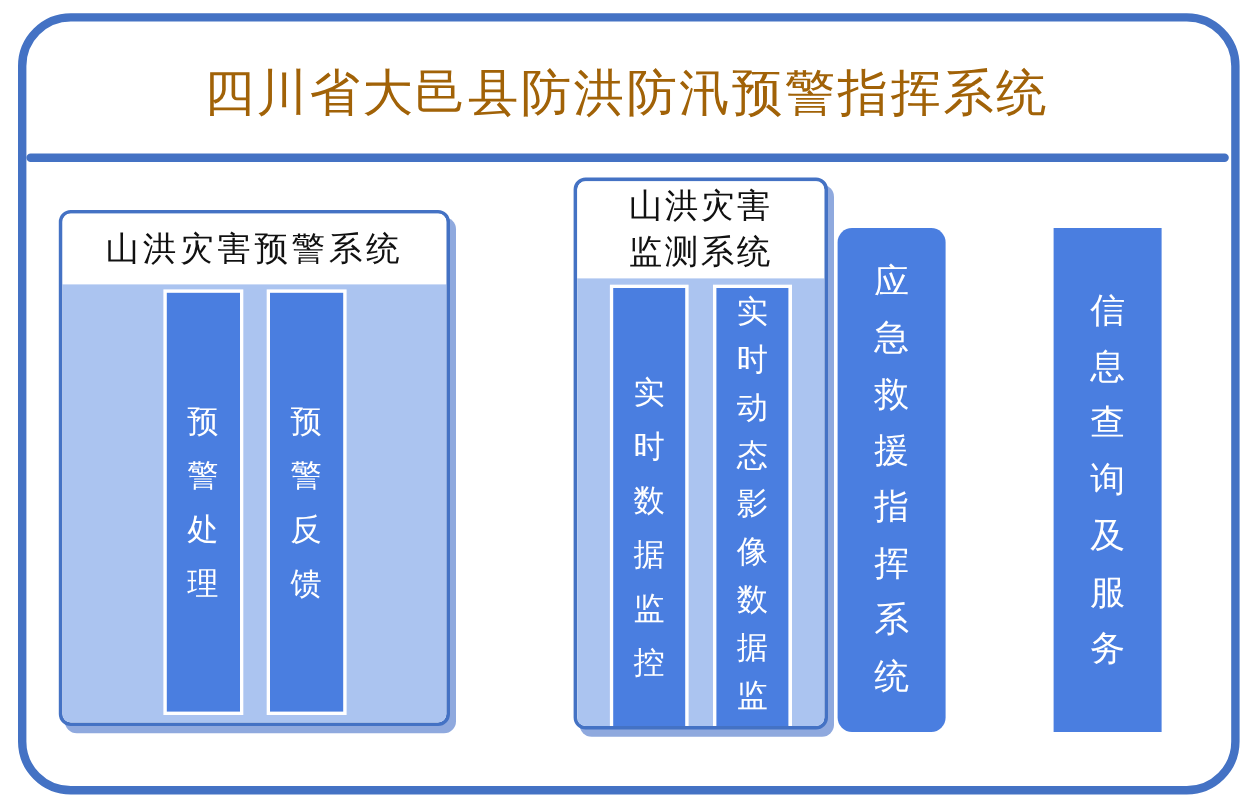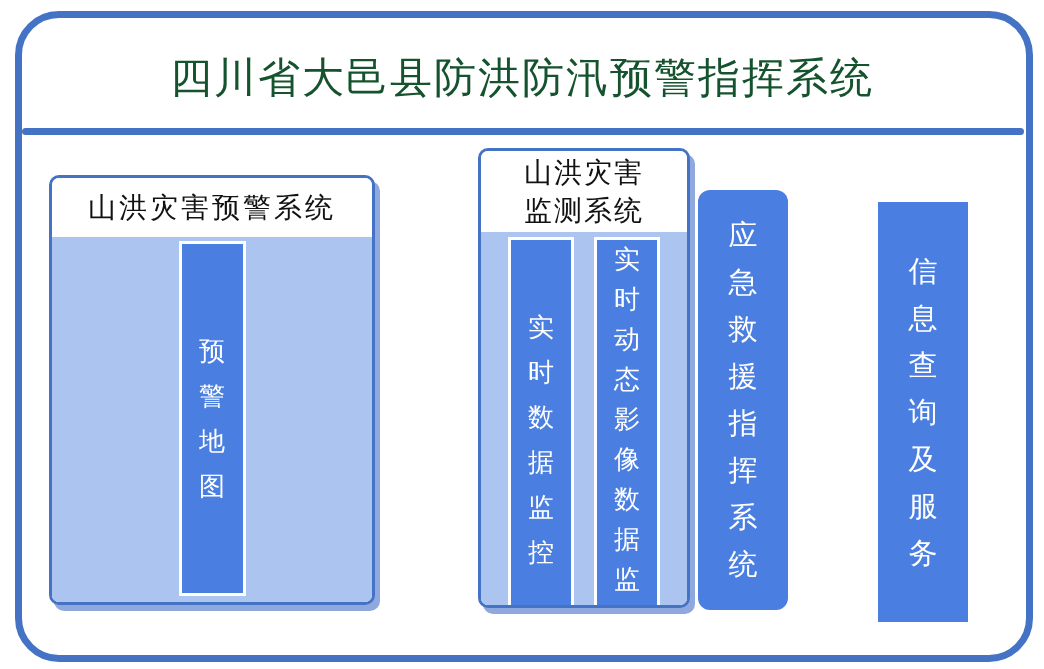--- a/index.html
+++ b/index.html
@@ -20,21 +20,21 @@
   }
   .title{
     position:absolute;
     left:0;top:50px;
     width:1044px;
     text-align:center;
     font-family:"Liberation Sans", sans-serif;
     font-size:42px;
     font-weight:400;
     letter-spacing:2px;
-    color:#14532d;
+    color:#a16207;
     white-space:nowrap;
   }
   .divider{
     position:absolute;
     left:22px;top:128px;
     width:1002px;height:7px;
     background:#4472C4;
     border-radius:4px;
   }
   .panel{
@@ -94,37 +94,40 @@
     line-height:45px;
   }
   .bar-tight .vtext{line-height:40px;}
   .bar-standalone{
     position:absolute;
     top:190px;
     width:90px;height:420px;
   }
   .bar-standalone .vtext{font-size:29px;line-height:47px;}
   .bar-emergency{left:698px;border-radius:12px;}
-  .bar-info{left:878px;margin-top:12px;}
+  .bar-info{left:878px;}
 </style>
 </head>
 <body>
 
 <div class="canvas">
   <div class="frame"></div>
 
   <div class="title">四川省大邑县防洪防汛预警指挥系统</div>
 
   <div class="divider"></div>
 
   <div class="panel panel-warning">
     <div class="panel-header">山洪灾害预警系统</div>
     <div class="panel-body">
       <div class="bar bordered">
-        <span class="vtext">预警地图</span>
+        <span class="vtext">预警处理</span>
+      </div>
+      <div class="bar bordered">
+        <span class="vtext">预警反馈</span>
       </div>
     </div>
   </div>
 
   <div class="panel panel-monitoring">
     <div class="panel-header">
       <span class="wrap-narrow">山洪灾害监测系统</span>
     </div>
     <div class="panel-body">
       <div class="bar bordered">

